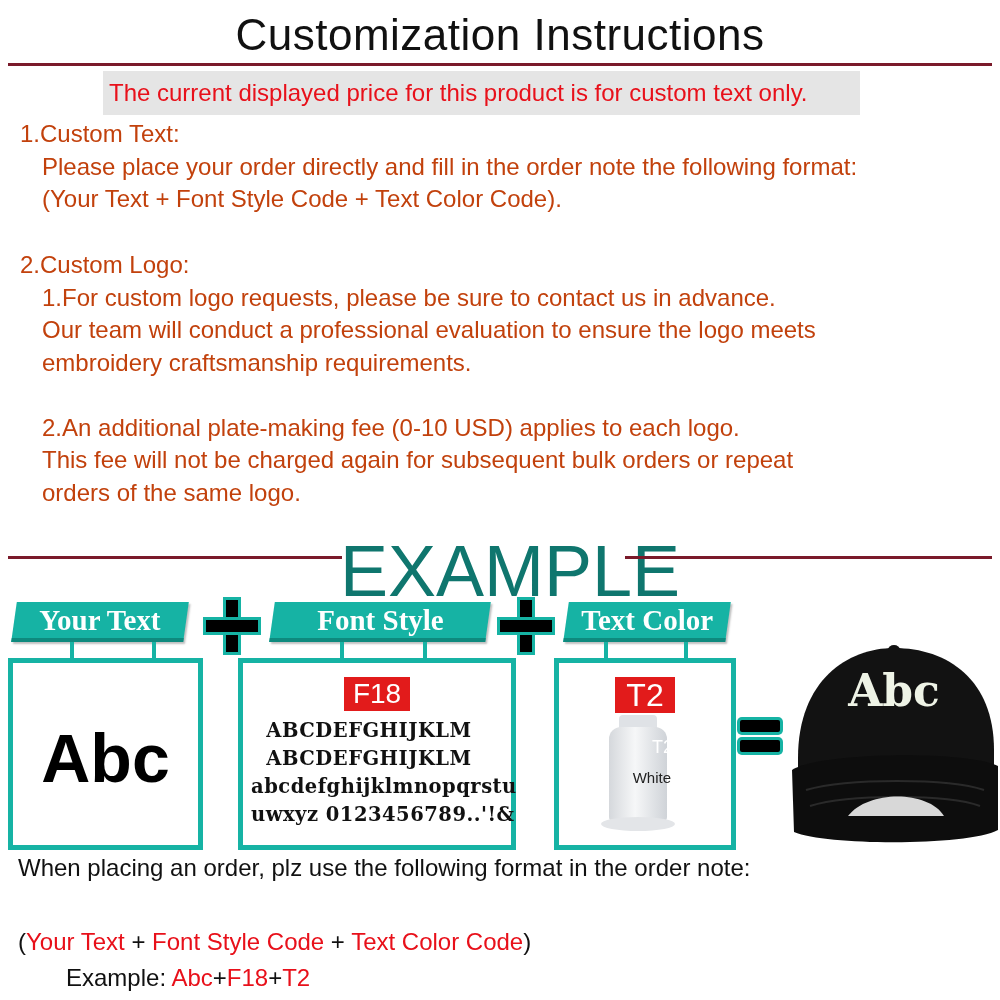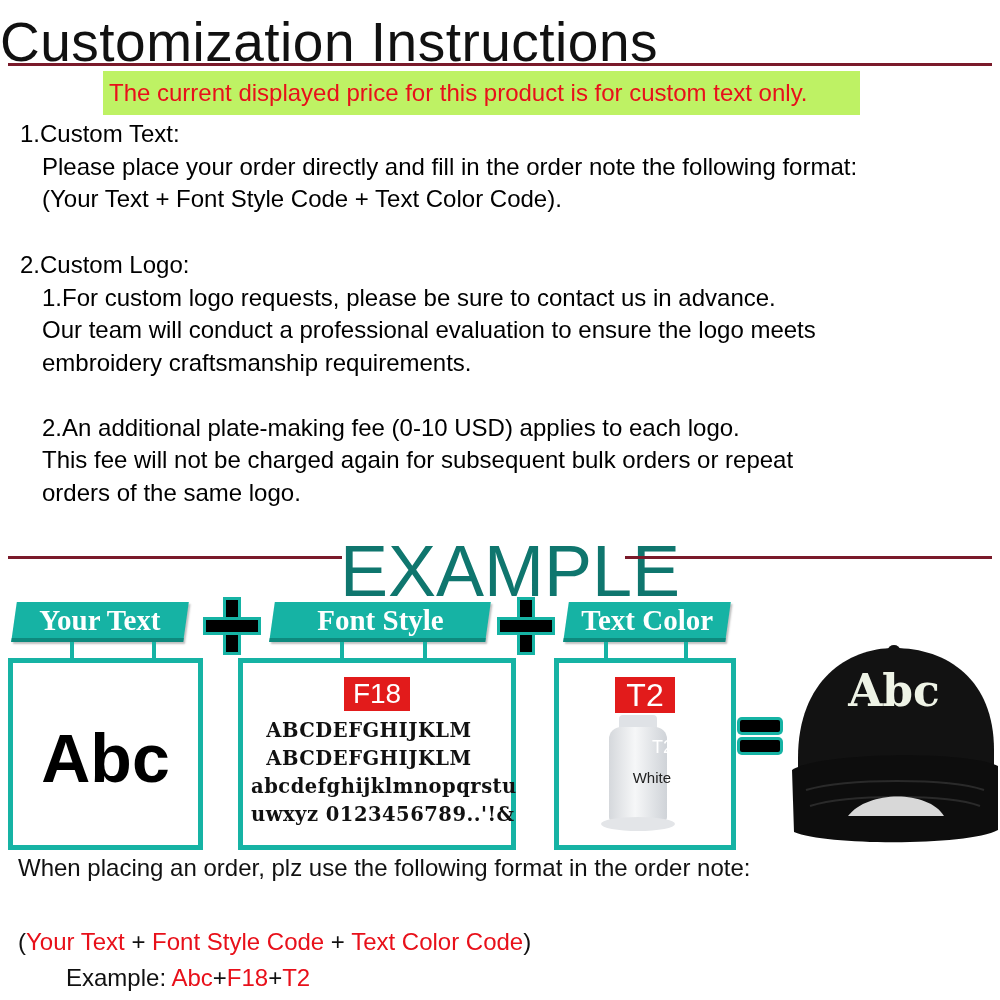--- a/index.html
+++ b/index.html
@@ -1,20 +1,20 @@
 <!DOCTYPE html>
 <html><head>
 <meta charset="utf-8">
 <style>
   html,body{margin:0;padding:0;background:#fff;}
   body{width:1000px;height:1000px;position:relative;overflow:hidden;font-family:"Liberation Sans",sans-serif;color:#111;}
-  .title{position:absolute;left:0;right:0;top:10px;font-size:55px;letter-spacing:0.5px;}
+  .title{position:absolute;left:0;right:0;top:10px;text-align:center;font-size:44px;letter-spacing:0.5px;}
   .rule-top{position:absolute;left:8px;right:8px;top:63px;height:3px;background:#7a1a2a;}
-  .notice{position:absolute;left:103px;top:71px;width:757px;height:44px;background:#bef264;color:#e8101a;font-size:24px;line-height:44px;padding-left:6px;box-sizing:border-box;}
-  .section{position:absolute;left:20px;font-size:24px;line-height:32.5px;color:#000000;}
+  .notice{position:absolute;left:103px;top:71px;width:757px;height:44px;background:#e5e5e5;color:#e8101a;font-size:24px;line-height:44px;padding-left:6px;box-sizing:border-box;}
+  .section{position:absolute;left:20px;font-size:24px;line-height:32.5px;color:#c2410c;}
   .section .indent{padding-left:22px;}
   .ex-line{position:absolute;top:556px;height:3px;background:#7a1a2a;}
   .ex-title{position:absolute;left:340px;top:530px;font-size:72px;color:#0f766e;letter-spacing:0px;}
   .banner{position:absolute;height:36px;background:#16b3a4;color:#fff;font-family:"Liberation Serif",serif;font-weight:bold;font-size:29px;line-height:36px;text-align:center;transform:skewX(-8deg);border-bottom:4px solid #0e8a7e;box-shadow:2px 2px 2px rgba(0,0,0,0.25);}
   .banner span{display:inline-block;transform:skewX(8deg);}
   .post{position:absolute;width:4px;height:18px;background:#16b3a4;}
   .box{position:absolute;border:5px solid #16b3a4;background:#fff;box-sizing:border-box;}
   .plus{position:absolute;width:52px;height:52px;}
   .plus:before,.plus:after{content:"";position:absolute;background:#000;box-shadow:0 0 0 3px #16b3a4;}
   .plus:before{left:20px;top:0;width:12px;height:52px;}

